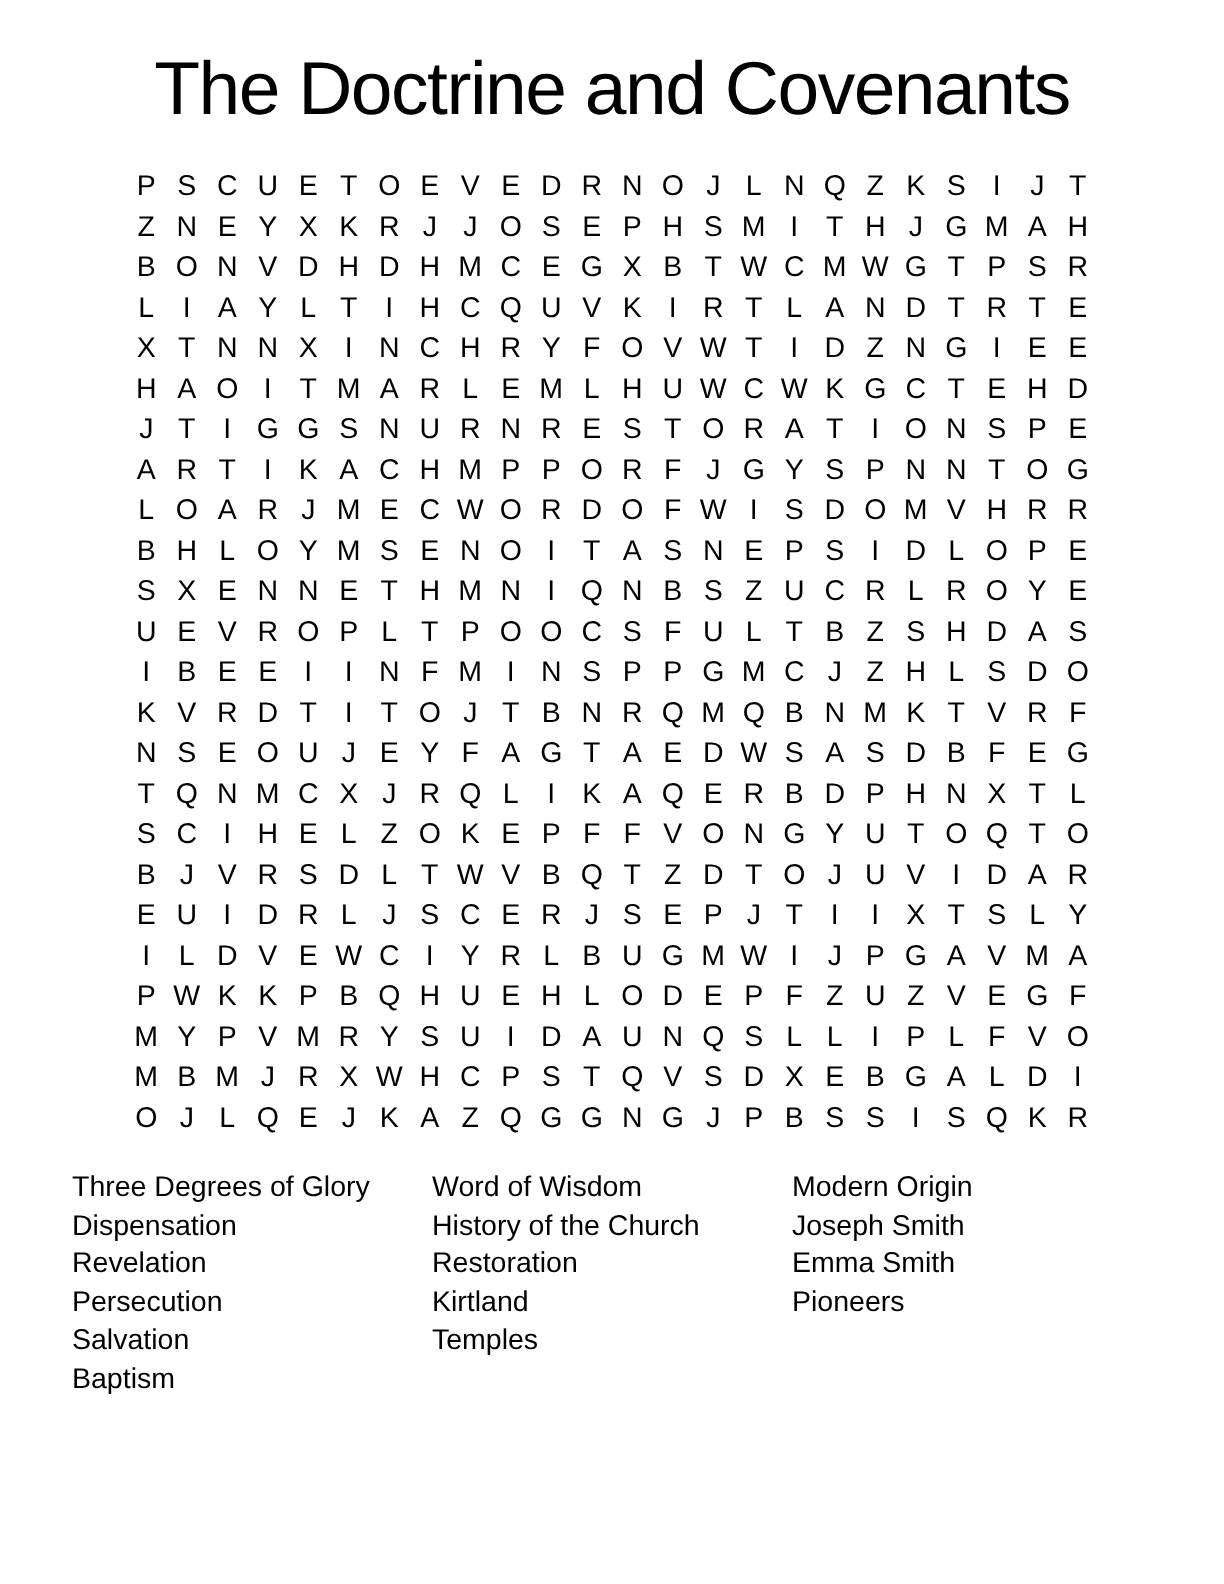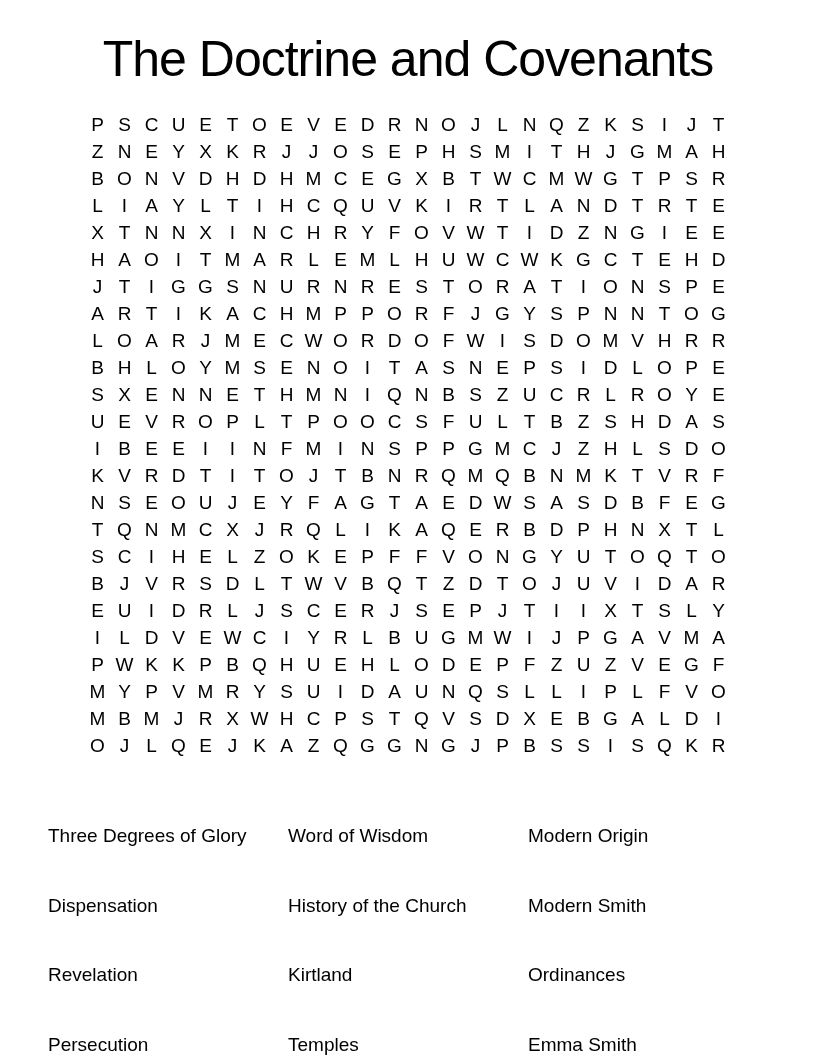--- a/index.html
+++ b/index.html
@@ -54,21 +54,20 @@
     display: flex;
     flex-direction: row;
   }
   .word-col {
     width: 240px;
   }
   .word {
     font-size: 19px;
     line-height: 25.5px;
     white-space: nowrap;
-    margin-top: 44px;
   }
 </style>
 </head>
 <body>
 
 <div class="page">
 
   <h1 class="title">The Doctrine and Covenants</h1>
 
   <div class="grid" id="grid">
@@ -650,29 +649,30 @@
       <span class="cell">R</span>
     </div>
 
   <div class="words" id="words">
     <div class="word-col">
         <div class="word">Three Degrees of Glory</div>
         <div class="word">Dispensation</div>
         <div class="word">Revelation</div>
         <div class="word">Persecution</div>
         <div class="word">Salvation</div>
+        <div class="word">Baptism</div>
       </div>
     <div class="word-col">
         <div class="word">Word of Wisdom</div>
         <div class="word">History of the Church</div>
+        <div class="word">Restoration</div>
         <div class="word">Kirtland</div>
         <div class="word">Temples</div>
       </div>
     <div class="word-col">
         <div class="word">Modern Origin</div>
-        <div class="word">Modern Smith</div>
-        <div class="word">Ordinances</div>
+        <div class="word">Joseph Smith</div>
         <div class="word">Emma Smith</div>
         <div class="word">Pioneers</div>
       </div>
   </div>
 
 </div>
 
 </body></html>

